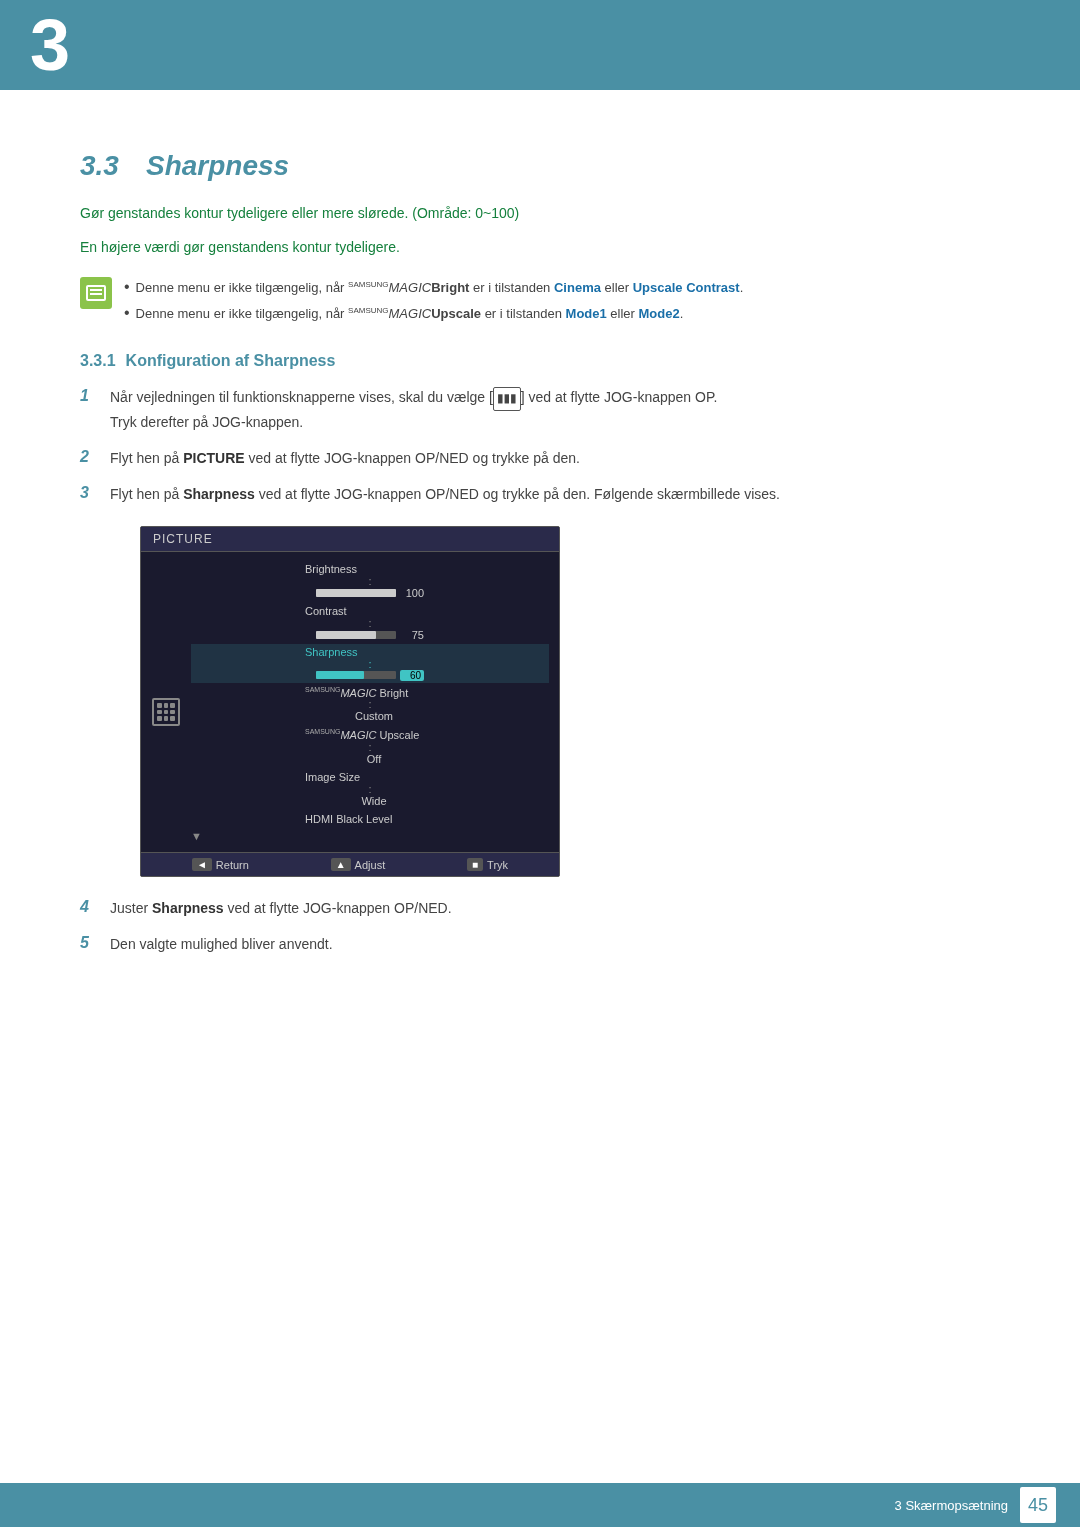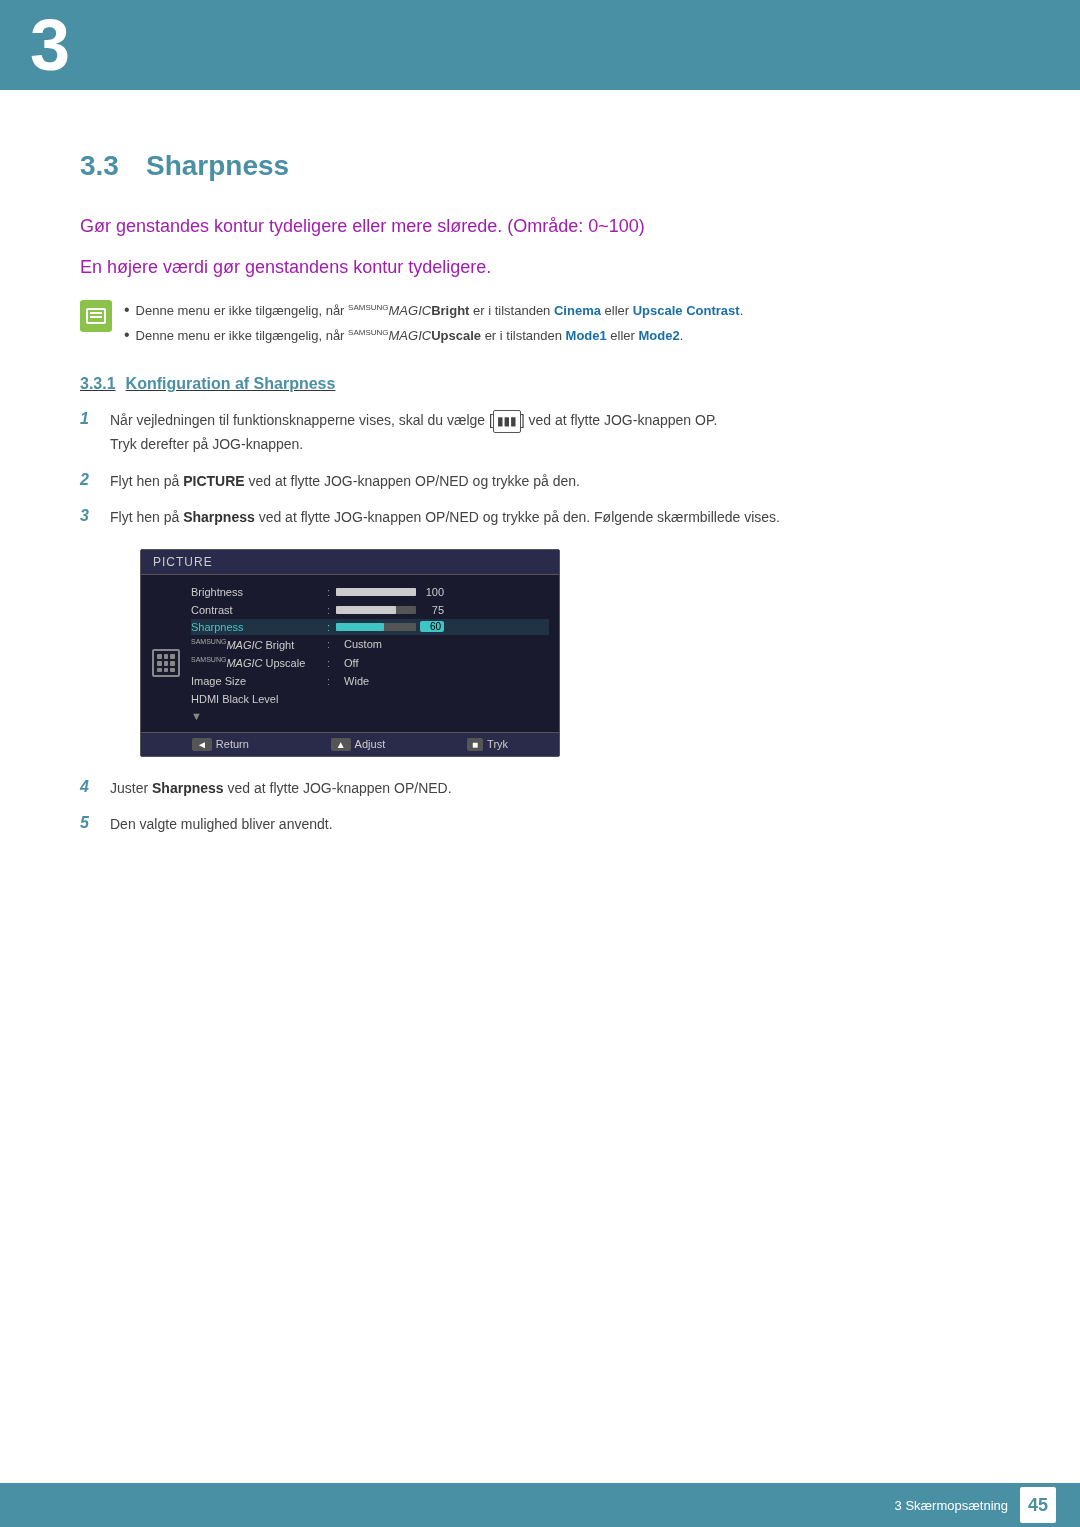--- a/index.html
+++ b/index.html
@@ -63,40 +63,41 @@
 
     
     .content {
       padding: 40px 80px 60px 80px;
     }
 
     
     .section-heading {
       display: flex;
       align-items: flex-start;
-      margin-bottom: 30px;
+      margin-bottom: 20px;
       margin-top: 20px;
+      font-style: italic;
     }
     .section-number {
       font-size: 28px;
       font-weight: bold;
       color: #4a90a4;
       margin-right: 16px;
       min-width: 50px;
     }
     .section-title {
       font-size: 28px;
       font-weight: bold;
       color: #4a90a4;
     }
 
     
     .body-text {
-      font-size: 18px;
-      color: #a21caf;
+      font-size: 14px;
+      color: #15803d;
       line-height: 1.6;
       margin-bottom: 12px;
     }
 
     
     .note-box {
       display: flex;
       align-items: flex-start;
       margin: 18px 0;
       gap: 12px;
@@ -146,21 +147,20 @@
     .highlight-blue {
       color: #1a6fa8;
       font-weight: bold;
     }
 
     
     .subsection-heading {
       display: flex;
       align-items: baseline;
       margin: 24px 0 16px 0;
-      text-decoration: underline;
     }
     .subsection-number {
       font-size: 16px;
       font-weight: bold;
       color: #4a90a4;
       margin-right: 10px;
     }
     .subsection-title {
       font-size: 16px;
       font-weight: bold;
@@ -245,20 +245,21 @@
     }
     .menu-items {
       flex: 1;
       padding-right: 10px;
     }
     .menu-item {
       display: flex;
       align-items: center;
       padding: 3px 0;
       font-size: 12px;
+      flex-direction: column;
     }
     .menu-item-name {
       color: #ccc;
       width: 130px;
       font-size: 11px;
     }
     .menu-item-name.selected {
       color: #40c4c4;
     }
     .menu-item-separator {
@@ -345,21 +346,21 @@
       padding-right: 24px;
       gap: 12px;
     }
     .footer-text {
       color: white;
       font-size: 13px;
     }
     .footer-page-num {
       background: white;
       color: #4a90a4;
-      font-weight: bold;
+      font-weight: normal;
       font-size: 18px;
       width: 36px;
       height: 36px;
       display: flex;
       align-items: center;
       justify-content: center;
       border-radius: 2px;
     }
   </style>
 </head>

